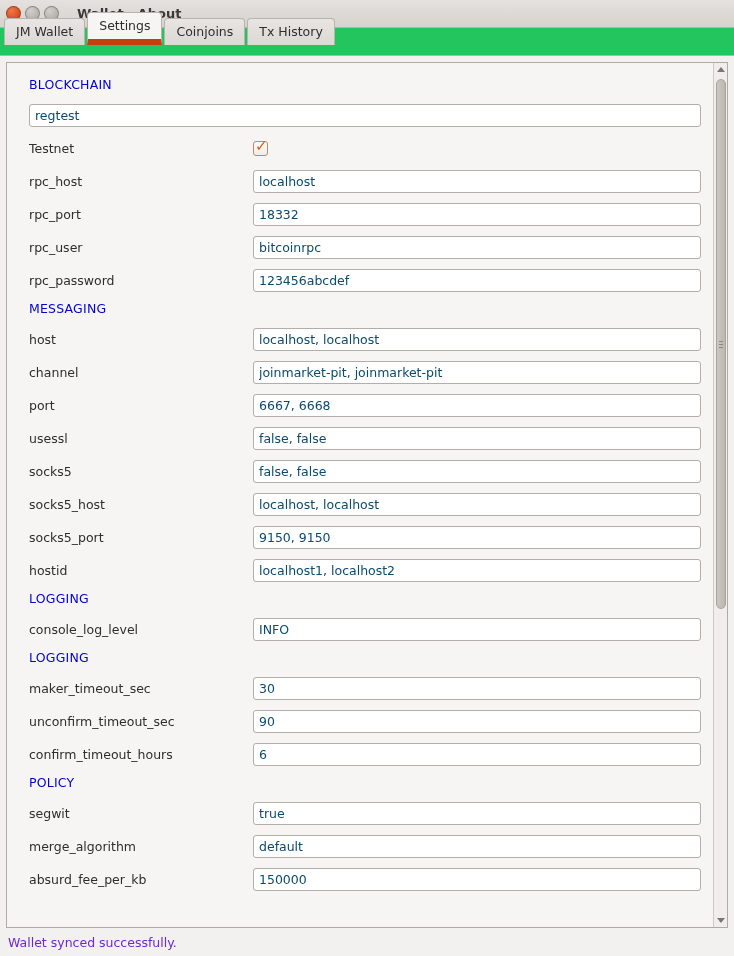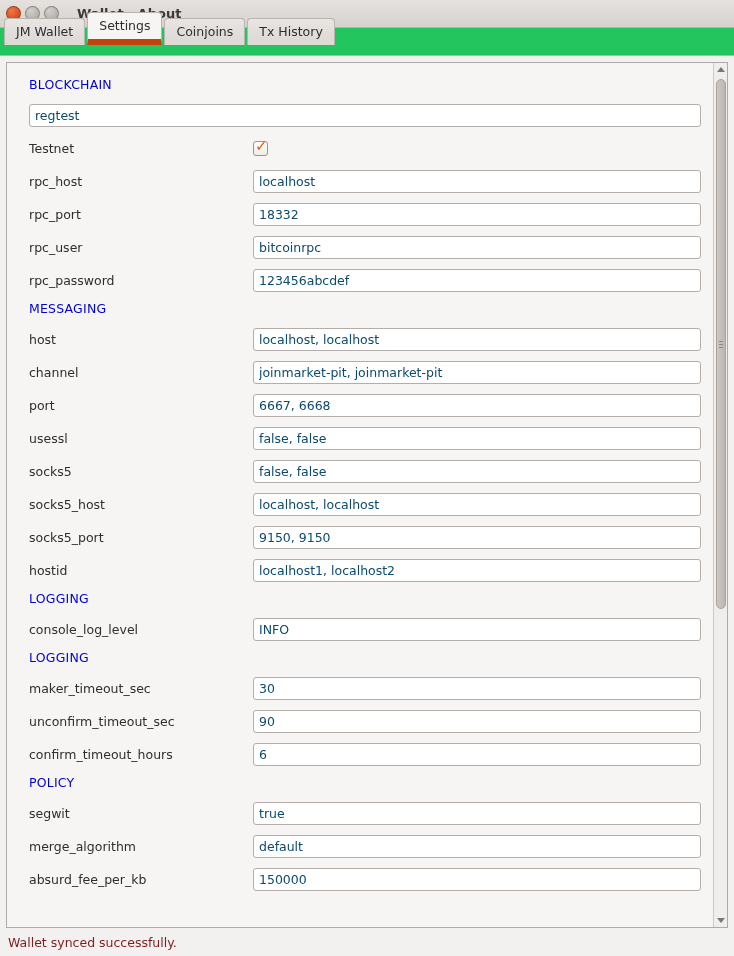--- a/index.html
+++ b/index.html
@@ -217,21 +217,21 @@
   .statusbar {
     position: absolute;
     left: 0; bottom: 0;
     width: 734px;
     height: 28px;
     display: flex;
     align-items: center;
     padding-left: 8px;
     box-sizing: border-box;
     font-size: 12.5px;
-    color: #7f1d1d;
+    color: #6d28d9;
     background: #f2f1f0;
   }
 </style>
 </head>
 <body>
 
 <div class="titlebar">
   <div class="win-buttons">
     <div class="win-btn close"></div>
     <div class="win-btn min"></div>

